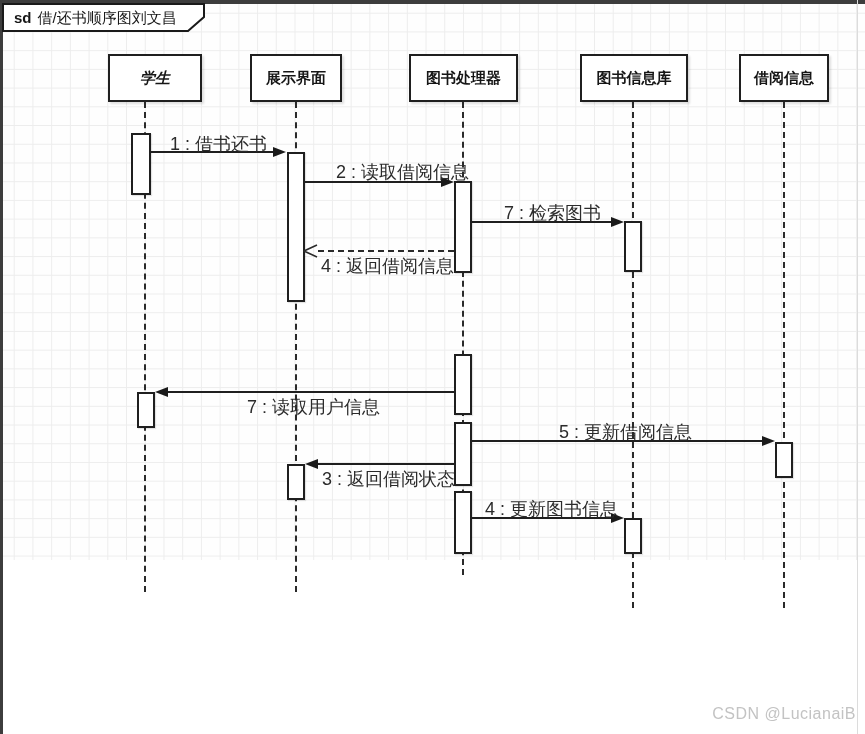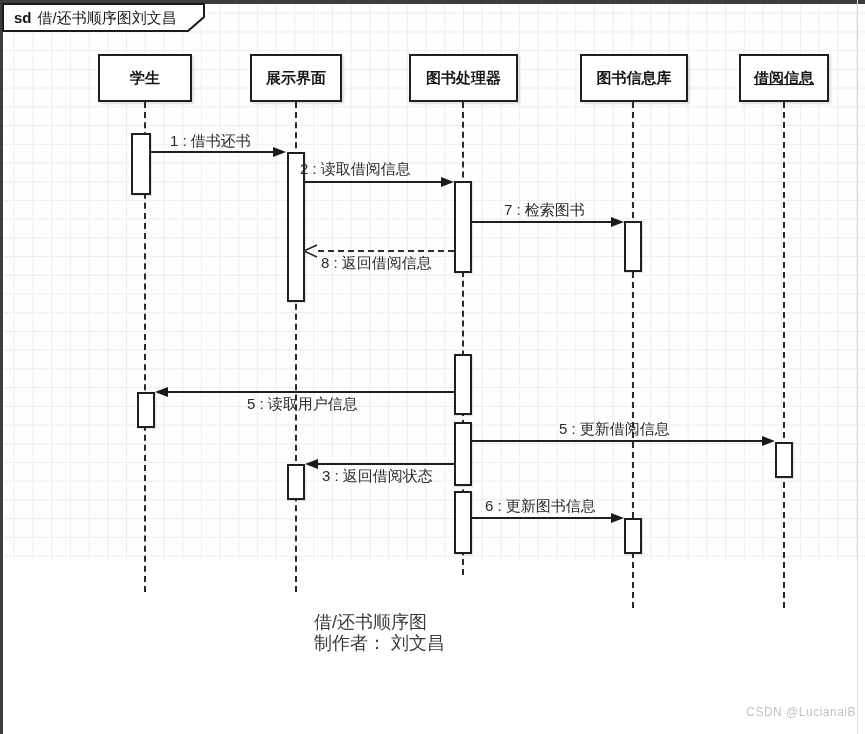--- a/index.html
+++ b/index.html
@@ -60,61 +60,61 @@
     border-left: 13px solid #1a1a1a;
   }
   .arrow-left-filled {
     position: absolute; width: 0; height: 0;
     border-top: 5px solid transparent; border-bottom: 5px solid transparent;
     border-right: 13px solid #1a1a1a;
   }
   .arrow-left-open { position: absolute; }
   .msg-label {
     position: absolute; white-space: nowrap;
-    font-size: 15px; color: #2b2b2b; text-align: center;
+    font-size: 18px; color: #2b2b2b; text-align: center;
   }
 
   .caption {
     position: absolute; left: 314px; top: 612px;
     font-size: 18px; color: #3c3c3c; line-height: 21px; white-space: nowrap;
   }
   .watermark {
     position: absolute; right: 9px; top: 705px;
-    font-size: 12px; color: #c3c3c3; letter-spacing: 0.5px;
+    font-size: 16px; color: #c3c3c3; letter-spacing: 0.5px;
   }
 </style>
 </head>
 <body>
 
 <div class="stage">
 
   <div class="edge-top"></div>
   <div class="edge-left"></div>
   <div class="edge-right"></div>
 
   <div class="frame-tab">
     <svg width="206" height="30">
       <polygon points="1,1 202,1 202,14 186,28 1,28" fill="#ffffff" stroke="#1a1a1a" stroke-width="2"></polygon>
     </svg>
     <span class="tab-text"><span class="tab-keyword">sd</span><span>借/还书顺序图刘文昌</span></span>
   </div>
 
-  <div class="head-box" style="left:98px; width:94px;">
+  <div class="head-box" style="left:108px; width:94px;font-style:italic;">
       <span>学生</span>
     </div>
   <div class="head-box" style="left:250px; width:92px;">
       <span>展示界面</span>
     </div>
   <div class="head-box" style="left:409px; width:109px;">
       <span>图书处理器</span>
     </div>
   <div class="head-box" style="left:580px; width:108px;">
       <span>图书信息库</span>
     </div>
-  <div class="head-box" style="left:739px; width:90px;text-decoration:underline;">
+  <div class="head-box" style="left:739px; width:90px;">
       <span>借阅信息</span>
     </div>
 
   <div class="lifeline" style="left:144px; height:490px;"></div>
   <div class="lifeline" style="left:295px; height:490px;"></div>
   <div class="lifeline" style="left:462px; height:473px;"></div>
   <div class="lifeline" style="left:632px; height:506px;"></div>
   <div class="lifeline" style="left:783px; height:506px;"></div>
 
   <div class="activation" style="left:131px; top:133px; height:62px; width:20px;"></div>
@@ -128,48 +128,44 @@
   <div class="activation" style="left:454px; top:491px; height:63px;"></div>
   <div class="activation" style="left:624px; top:518px; height:36px;"></div>
   <div class="activation" style="left:775px; top:442px; height:36px;"></div>
 
   <div class="msg-line" style="left:151px; top:151px; width:124px;"></div>
   <div class="arrow-right" style="left:273px; top:147px;"></div>
   <span class="msg-label" style="left:170px; top:132px;">1 : 借书还书</span>
 
   <div class="msg-line" style="left:305px; top:181px; width:138px;"></div>
   <div class="arrow-right" style="left:441px; top:177px;"></div>
-  <span class="msg-label" style="left:300px; top:160px;">2 : 读取借阅信息</span>
+  <span class="msg-label" style="left:336px; top:160px;">2 : 读取借阅信息</span>
 
   <div class="msg-line" style="left:472px; top:221px; width:140px;"></div>
   <div class="arrow-right" style="left:611px; top:217px;"></div>
   <span class="msg-label" style="left:504px; top:201px;">7 : 检索图书</span>
 
   <div class="msg-line dashed" style="left:318px; top:250px; width:136px;"></div>
   <svg class="arrow-left-open" style="left:303px; top:244px;" width="16" height="14">
     <path d="M14 1 L1 7 L14 13" fill="none" stroke="#2a2a2a" stroke-width="1.6"></path>
   </svg>
-  <span class="msg-label" style="left:321px; top:254px;">8 : 返回借阅信息</span>
+  <span class="msg-label" style="left:321px; top:254px;">4 : 返回借阅信息</span>
 
   <div class="msg-line" style="left:167px; top:391px; width:287px;"></div>
   <div class="arrow-left-filled" style="left:155px; top:387px;"></div>
-  <span class="msg-label" style="left:247px; top:395px;">5 : 读取用户信息</span>
+  <span class="msg-label" style="left:247px; top:395px;">7 : 读取用户信息</span>
 
   <div class="msg-line" style="left:472px; top:440px; width:291px;"></div>
   <div class="arrow-right" style="left:762px; top:436px;"></div>
   <span class="msg-label" style="left:559px; top:420px;">5 : 更新借阅信息</span>
 
   <div class="msg-line" style="left:318px; top:463px; width:136px;"></div>
   <div class="arrow-left-filled" style="left:305px; top:459px;"></div>
   <span class="msg-label" style="left:322px; top:467px;">3 : 返回借阅状态</span>
 
   <div class="msg-line" style="left:472px; top:517px; width:140px;"></div>
   <div class="arrow-right" style="left:611px; top:513px;"></div>
-  <span class="msg-label" style="left:485px; top:497px;">6 : 更新图书信息</span>
+  <span class="msg-label" style="left:485px; top:497px;">4 : 更新图书信息</span>
 
-  <div class="caption">
-    <div>借/还书顺序图</div>
-    <div>制作者： 刘文昌</div>
-  </div>
 
   <div class="watermark">CSDN @LucianaiB</div>
 
 </div>
 
 </body></html>

